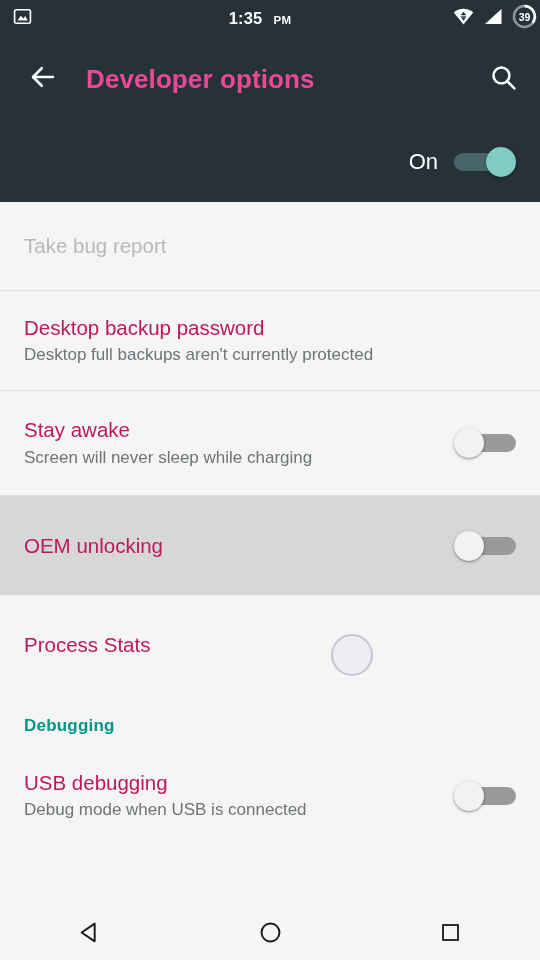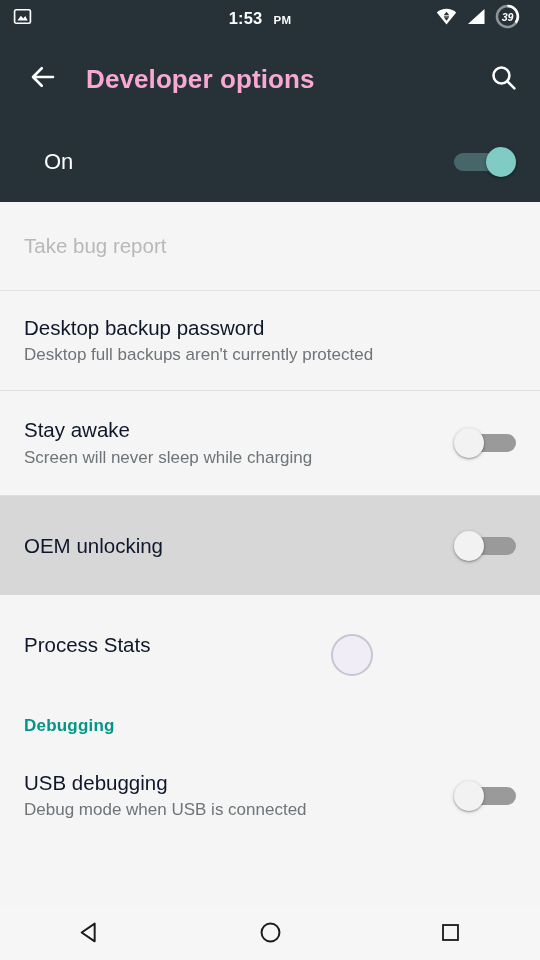--- a/index.html
+++ b/index.html
@@ -13,52 +13,52 @@
 
   
   .status-bar{
     position:absolute; top:0; left:0; width:540px; height:36px;
     background:#263238; color:#ffffff;
     display:flex; align-items:center;
   }
   .sb-left{ width:120px; padding-left:13px; display:flex; align-items:center; }
   .sb-center{ flex:1; display:flex; align-items:baseline; justify-content:center; }
   .sb-right{ width:140px; display:flex; align-items:center; justify-content:flex-end;
-             padding-right:20px; gap:9px;font-style:italic; }
+             padding-right:3px; gap:9px; }
   .sb-time{ font-size:16.5px; font-weight:bold; letter-spacing:.2px; }
   .sb-ampm{ font-size:11.5px; font-weight:bold; margin-left:11px; letter-spacing:.3px; }
 
   
   .app-bar{
     position:absolute; top:36px; left:0; width:540px; height:86px;
     background:#263238; display:flex; align-items:center;
   }
   .back-btn{ width:86px; height:86px; display:flex; align-items:center; justify-content:center; }
-  .app-title{ color:#f9a8d4; font-size:26px; font-weight:bold; letter-spacing:.1px; flex:1; }
+  .app-title{ color:#ec4899; font-size:26px; font-weight:bold; letter-spacing:.1px; flex:1; }
   .search-btn{ width:74px; height:86px; display:flex; align-items:center; justify-content:center; }
 
   
   .master-row{
     position:absolute; top:122px; left:0; width:540px; height:80px;
     background:#263238; display:flex; align-items:center;
   }
-  .master-label{ color:#ffffff; font-size:22px; margin-left:44px; flex:1; }
+  .master-label{ color:#ffffff; font-size:22px; margin-left:112px; flex:1;text-align:right; }
   .master-switch{ margin-right:24px; }
 
   
   .list{ position:absolute; top:202px; left:0; width:540px; height:948px; background:#f5f5f5; }
   .row{
     position:relative; width:540px;
     display:flex; align-items:center;
     padding:0 24px 0 24px;
     background:#f5f5f5;
   }
   .row.pressed{ background:#d7d7d7; }
   .row-text{ flex:1; min-width:0; }
-  .row-title{ font-size:20.5px; color:#0f172a; line-height:1.25; }
+  .row-title{ font-size:20.5px; color:#be185d; line-height:1.25; }
   .row-title.disabled{ color:#b6b8ba; }
   .row-sub{ font-size:17px; color:#6e7477; line-height:1.3; margin-top:4px; }
   .divider{ width:540px; height:1px; background:#e0e0e0; }
   .section-header{
     padding:22px 24px 10px 24px;
     font-size:17px; font-weight:bold; letter-spacing:.2px;
   }
 
   
   .switch{ position:relative; width:62px; height:30px; flex:0 0 auto; margin-left:16px; }
@@ -99,21 +99,21 @@
   <div class="status-bar">
     <div class="sb-left">
       <span>
         <svg width="19" height="19" viewBox="0 0 24 24">
           <rect x="2" y="3.5" width="20" height="17" rx="2" fill="none" stroke="#ffffff" stroke-width="2.1"></rect>
           <path d="M5.5 17 L10 11 L13 14.5 L15.5 11.5 L18.5 17 Z" fill="#ffffff"></path>
         </svg>
       </span>
     </div>
     <div class="sb-center">
-      <span class="sb-time">1:53</span>
+      <span class="sb-time">1:35</span>
       <span class="sb-ampm">PM</span>
     </div>
     <div class="sb-right">
       <span>
         <svg width="21" height="17" viewBox="0 0 24 20">
           <path d="M12 19.5 L0.6 5.2 C3.8 2.4 7.7 0.9 12 0.9 C16.3 0.9 20.2 2.4 23.4 5.2 Z" fill="#ffffff"></path>
           <path d="M12 4.3 L15.1 8.3 L8.9 8.3 Z" fill="#263238"></path>
           <path d="M12 15.0 L8.9 11.0 L15.1 11.0 Z" fill="#263238"></path>
           <rect x="8.9" y="9.1" width="6.2" height="1.1" fill="#263238"></rect>
         </svg>

